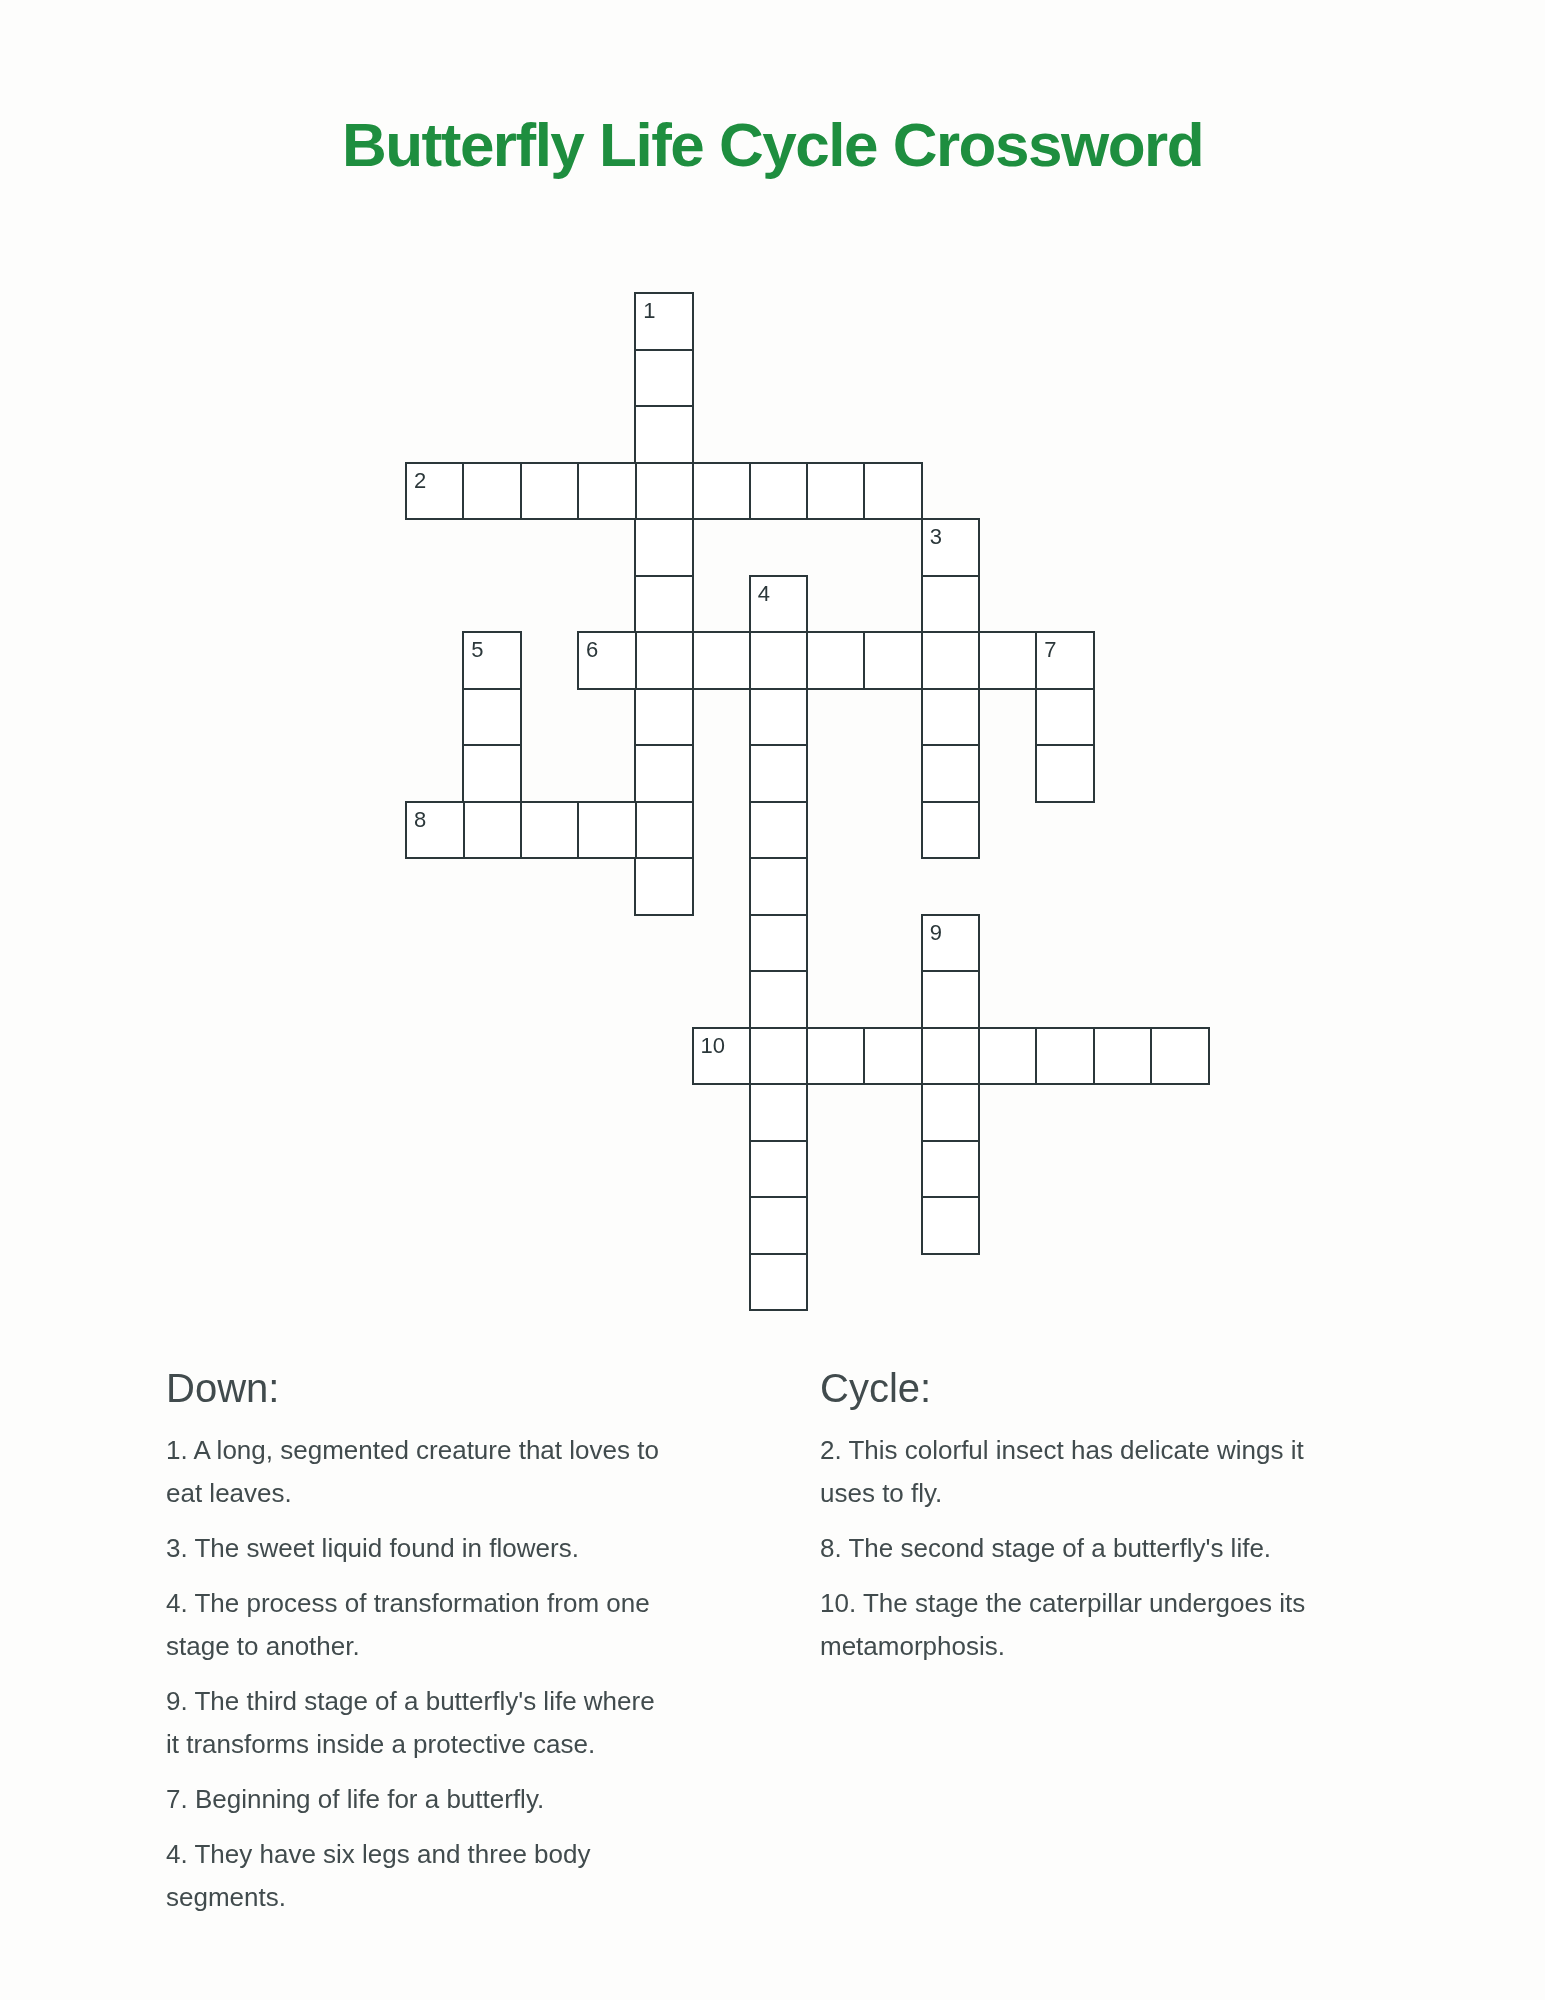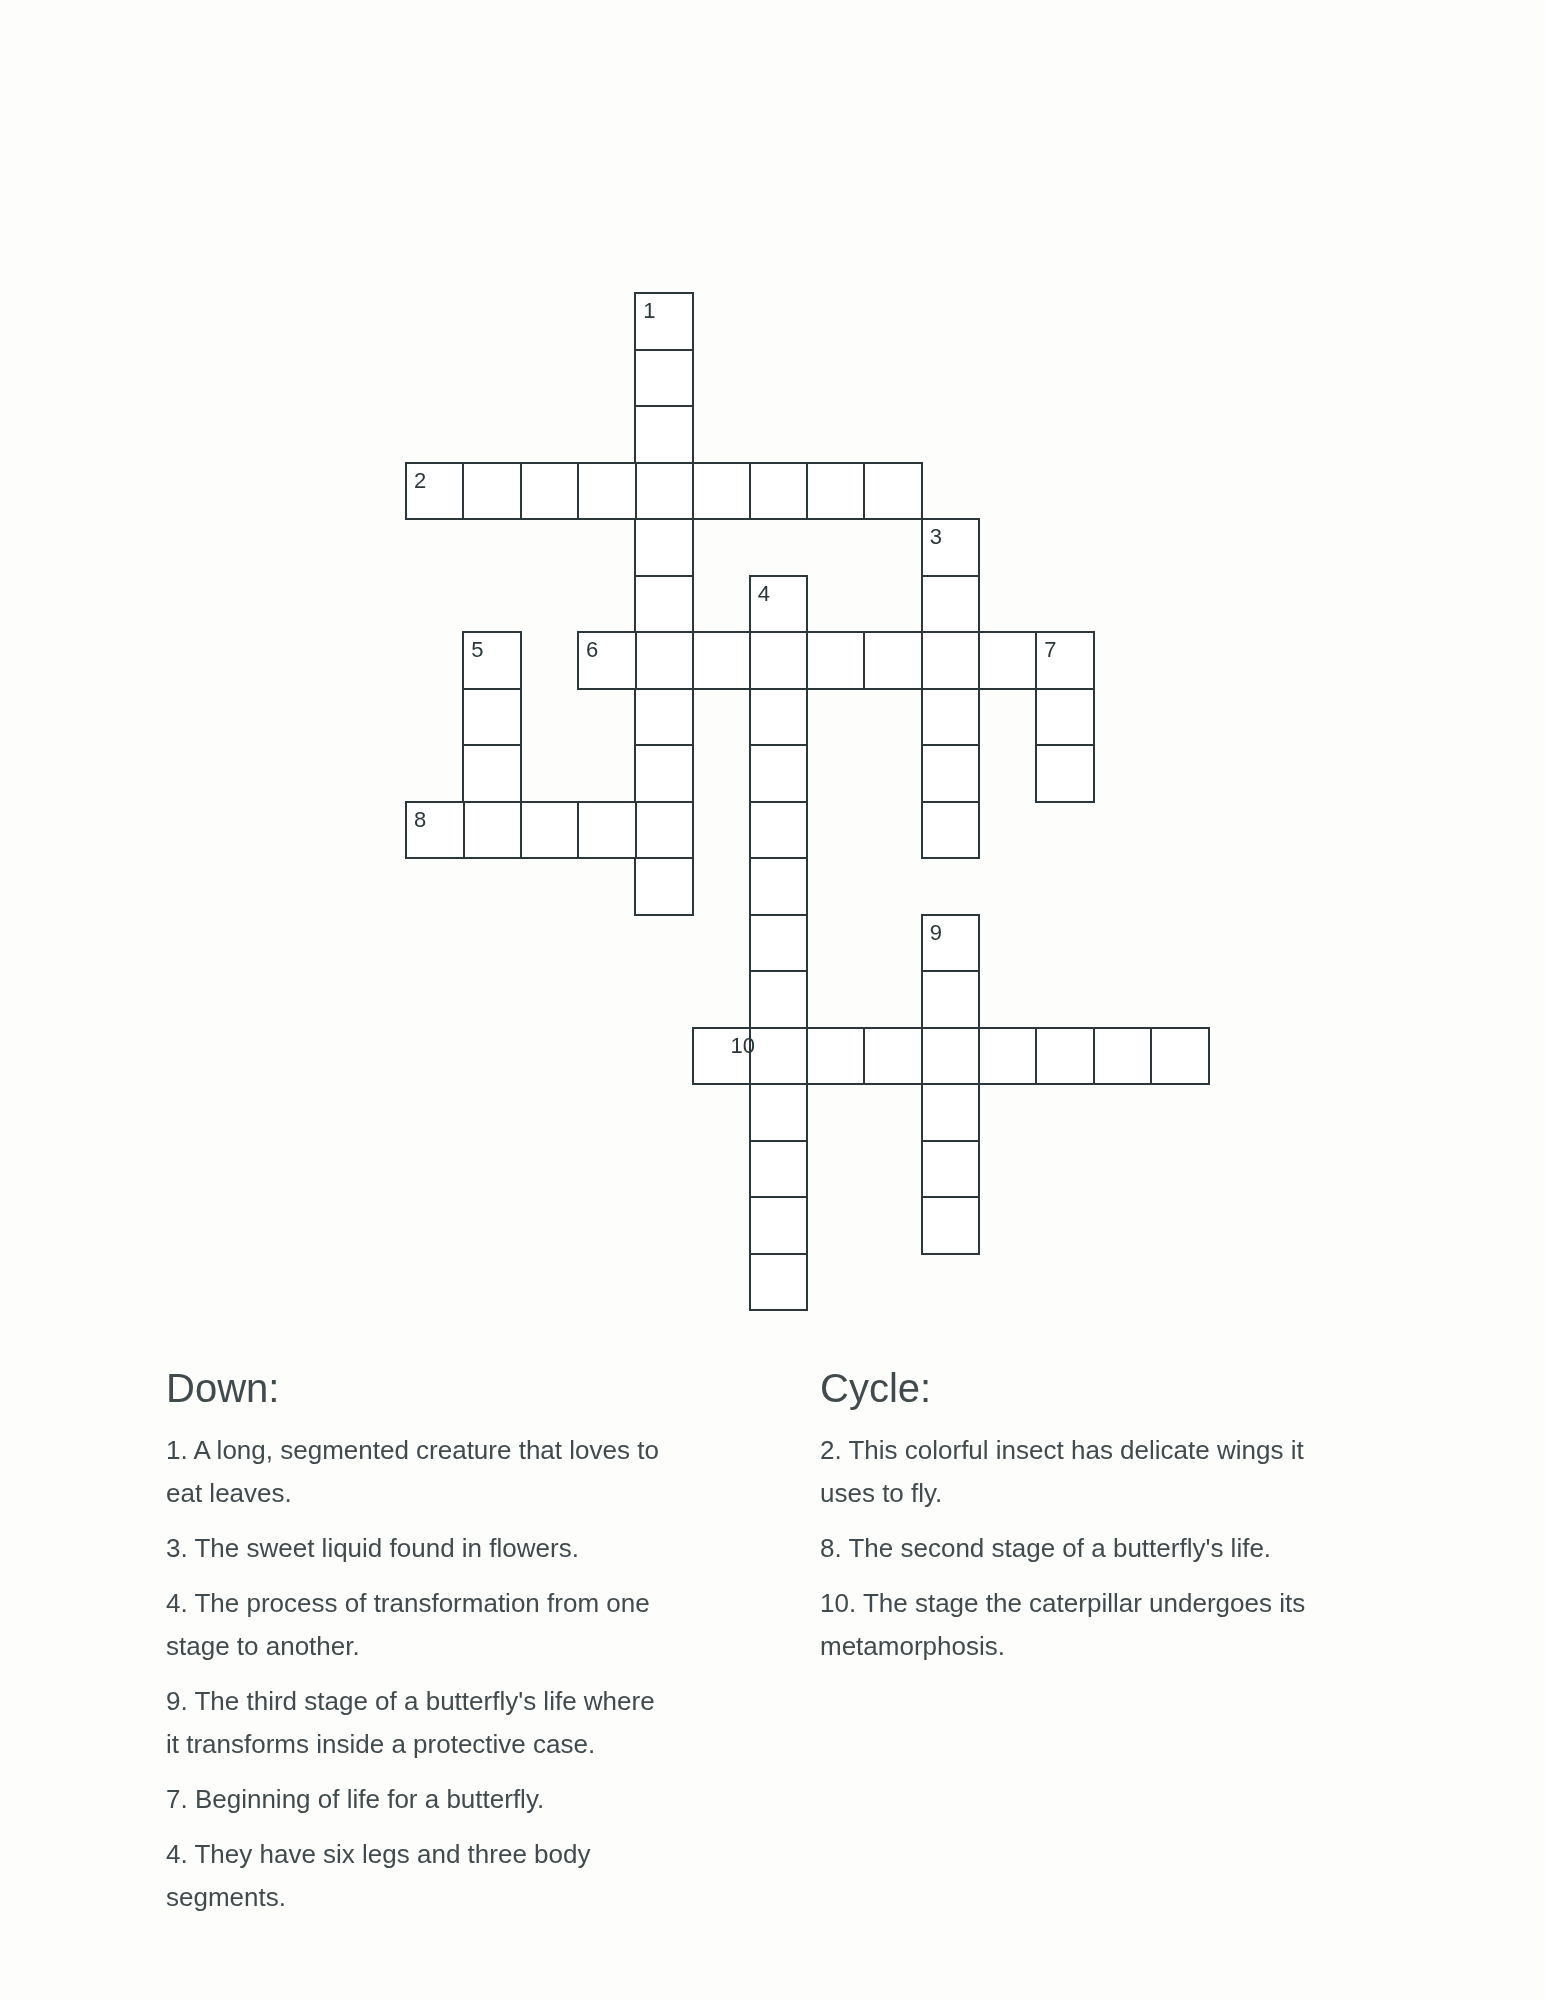--- a/index.html
+++ b/index.html
@@ -61,20 +61,21 @@
     font-weight: 400;
     color: var(--text);
     white-space: pre-line;
   }
 </style>
 </head>
 <body style="--accent: #1e8e3f; --line: #2b373a;">
 
 <div class="page">
 
+  <h1 class="title">Butterfly Life Cycle Crossword</h1>
 
   <div class="grid-host">
       <div class="grid-cell" style="left: 634.2px; top: 292px; width: 59.7px; height: 58.9px; background: rgb(255, 255, 255);">
         <span class="cell-number">1</span>
       </div>
       <div class="grid-cell" style="left: 634.2px; top: 348.5px; width: 59.7px; height: 58.9px; background: rgb(255, 255, 255);"></div>
       <div class="grid-cell" style="left: 634.2px; top: 405px; width: 59.7px; height: 58.9px; background: rgb(255, 255, 255);"></div>
       <div class="grid-cell" style="left: 634.2px; top: 461.5px; width: 59.7px; height: 58.9px; background: rgb(255, 255, 255);"></div>
       <div class="grid-cell" style="left: 634.2px; top: 518px; width: 59.7px; height: 58.9px; background: rgb(255, 255, 255);"></div>
       <div class="grid-cell" style="left: 634.2px; top: 574.5px; width: 59.7px; height: 58.9px; background: rgb(255, 255, 255);"></div>
@@ -140,21 +141,21 @@
       <div class="grid-cell" style="left: 519.6px; top: 800.5px; width: 59.7px; height: 58.9px; background: rgb(255, 255, 255);"></div>
       <div class="grid-cell" style="left: 576.9px; top: 800.5px; width: 59.7px; height: 58.9px; background: rgb(255, 255, 255);"></div>
       <div class="grid-cell" style="left: 920.7px; top: 913.5px; width: 59.7px; height: 58.9px; background: rgb(255, 255, 255);">
         <span class="cell-number">9</span>
       </div>
       <div class="grid-cell" style="left: 920.7px; top: 970px; width: 59.7px; height: 58.9px; background: rgb(255, 255, 255);"></div>
       <div class="grid-cell" style="left: 920.7px; top: 1026.5px; width: 59.7px; height: 58.9px; background: rgb(255, 255, 255);"></div>
       <div class="grid-cell" style="left: 920.7px; top: 1083px; width: 59.7px; height: 58.9px; background: rgb(255, 255, 255);"></div>
       <div class="grid-cell" style="left: 920.7px; top: 1139.5px; width: 59.7px; height: 58.9px; background: rgb(255, 255, 255);"></div>
       <div class="grid-cell" style="left: 920.7px; top: 1196px; width: 59.7px; height: 58.9px; background: rgb(255, 255, 255);"></div>
-      <div class="grid-cell" style="left: 691.5px; top: 1026.5px; width: 59.7px; height: 58.9px; background: rgb(255, 255, 255); padding-left: 30px;">
+      <div class="grid-cell" style="left: 691.5px; top: 1026.5px; width: 59.7px; height: 58.9px; background: rgb(255, 255, 255);">
         <span class="cell-number">10</span>
       </div>
       <div class="grid-cell" style="left: 806.1px; top: 1026.5px; width: 59.7px; height: 58.9px; background: rgb(255, 255, 255);"></div>
       <div class="grid-cell" style="left: 863.4px; top: 1026.5px; width: 59.7px; height: 58.9px; background: rgb(255, 255, 255);"></div>
       <div class="grid-cell" style="left: 978px; top: 1026.5px; width: 59.7px; height: 58.9px; background: rgb(255, 255, 255);"></div>
       <div class="grid-cell" style="left: 1035.3px; top: 1026.5px; width: 59.7px; height: 58.9px; background: rgb(255, 255, 255);"></div>
       <div class="grid-cell" style="left: 1092.6px; top: 1026.5px; width: 59.7px; height: 58.9px; background: rgb(255, 255, 255);"></div>
       <div class="grid-cell" style="left: 1149.9px; top: 1026.5px; width: 59.7px; height: 58.9px; background: rgb(255, 255, 255);"></div>
     </div>
 

